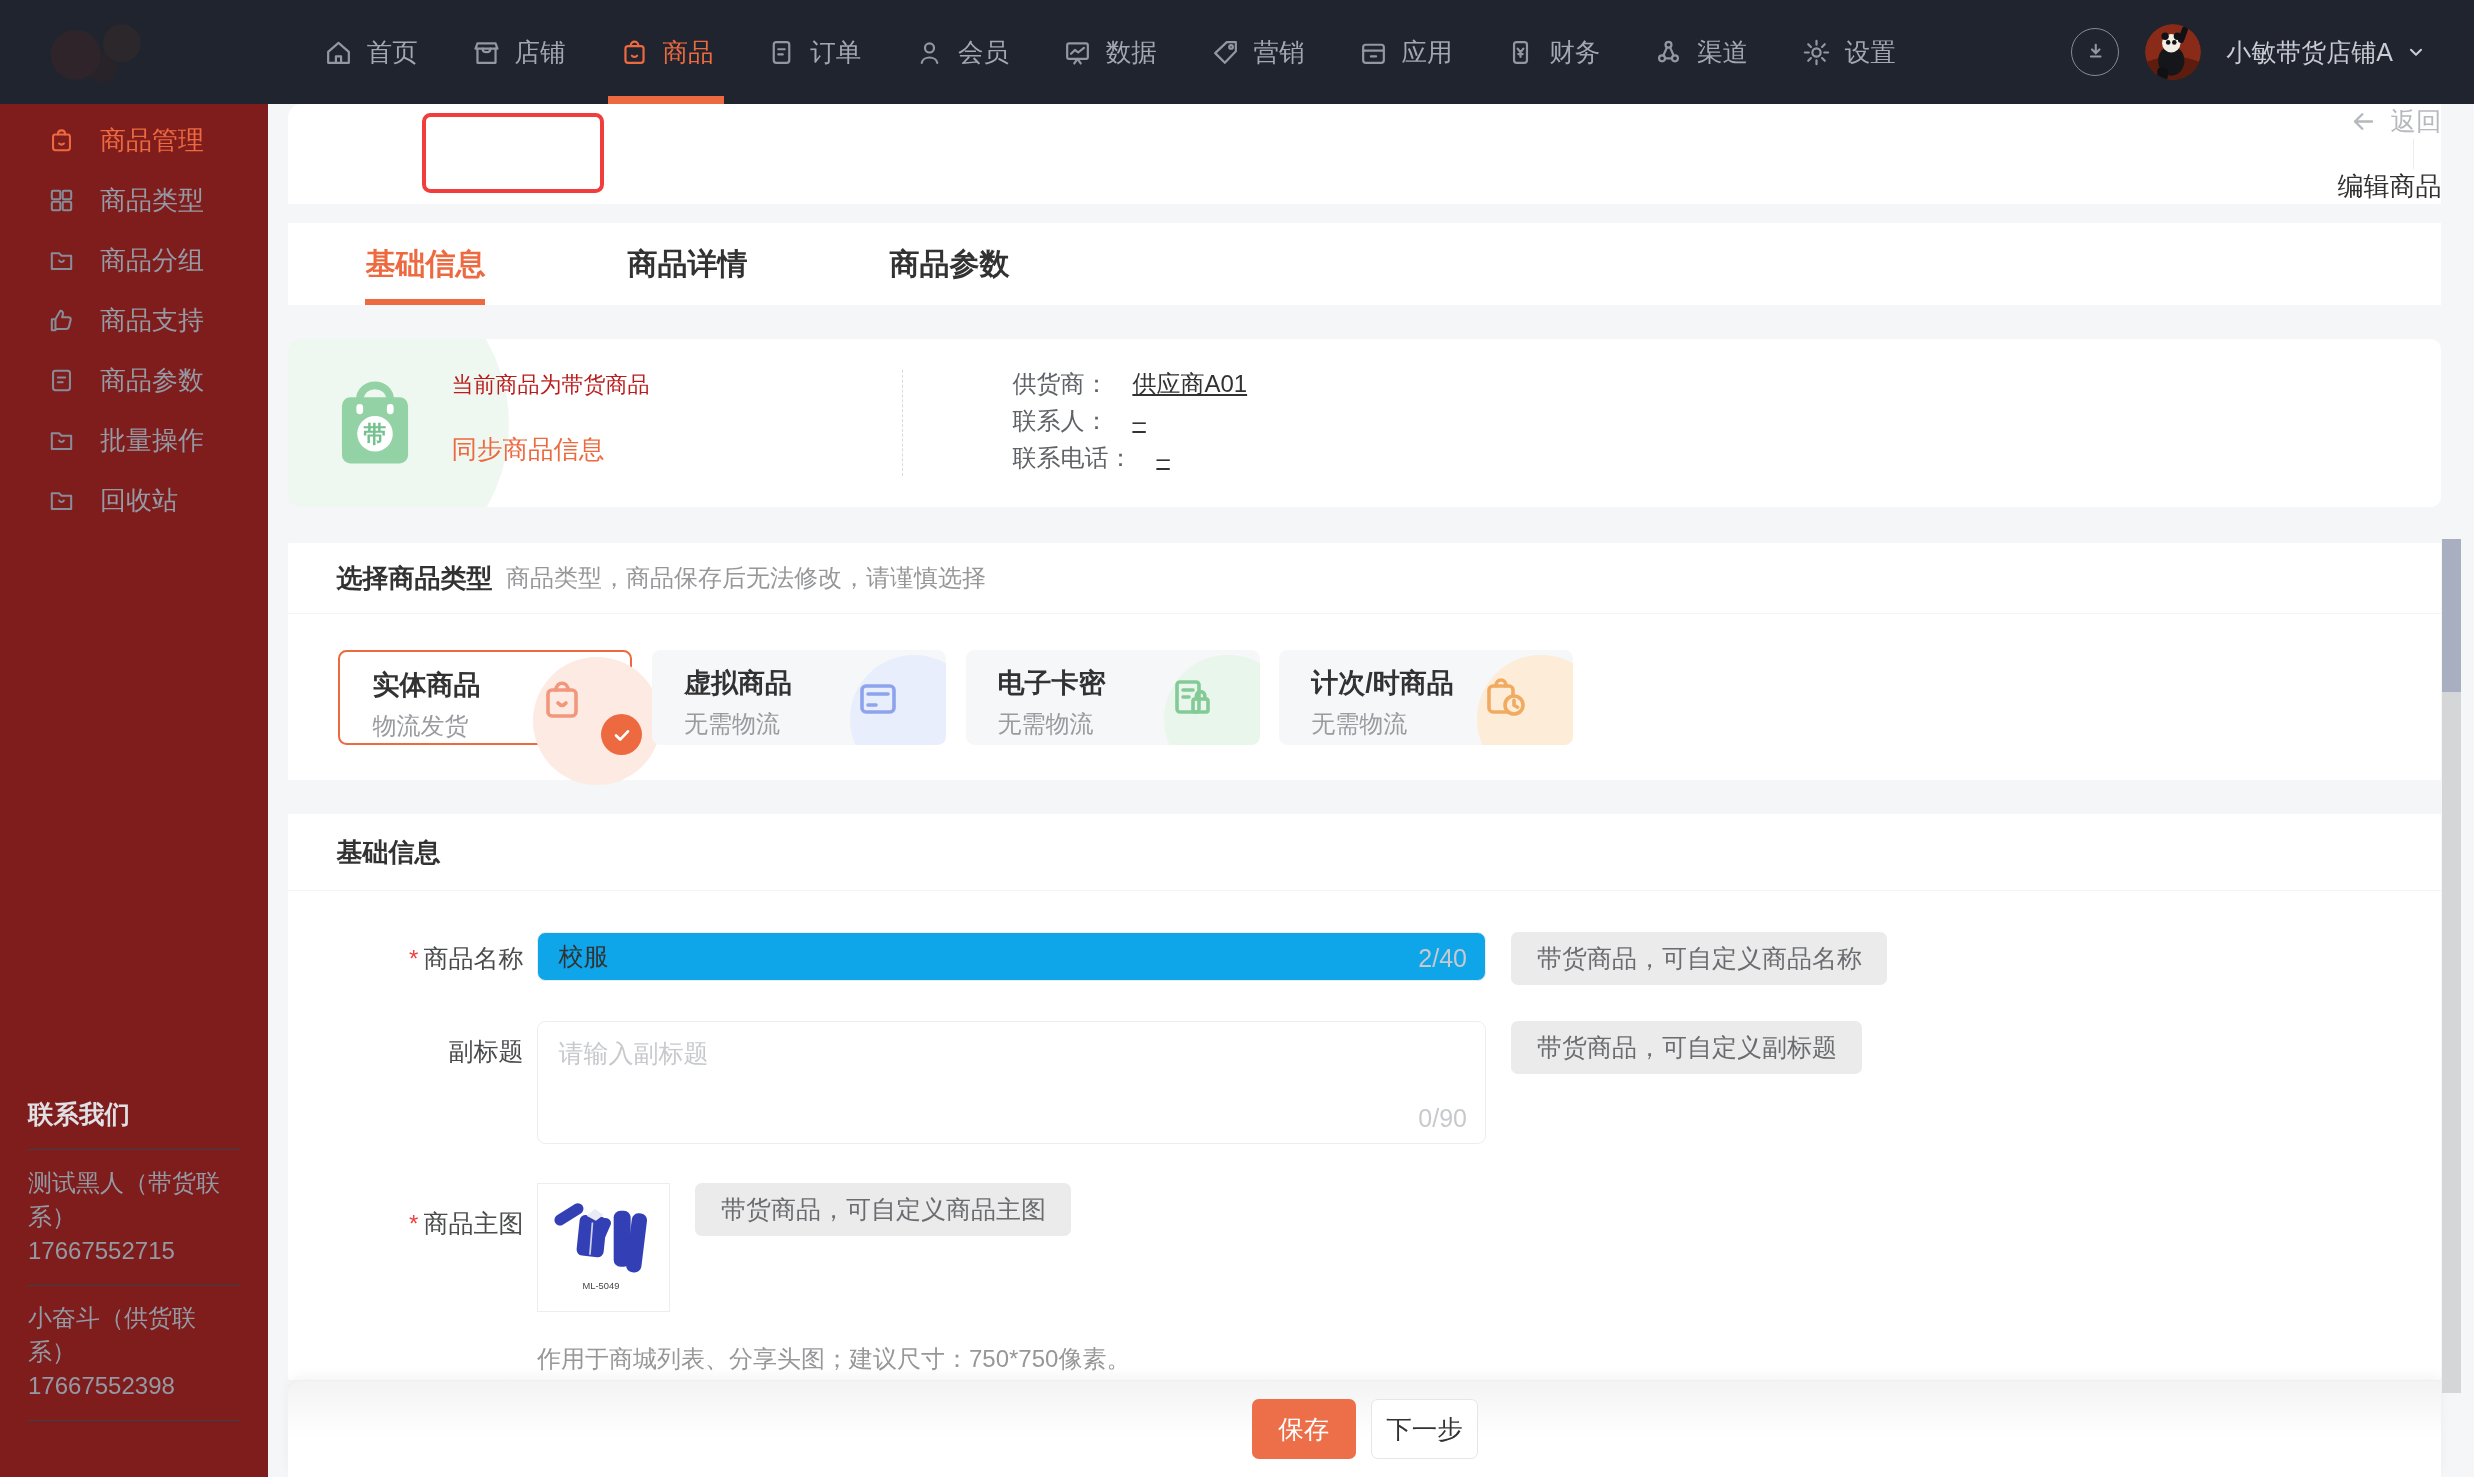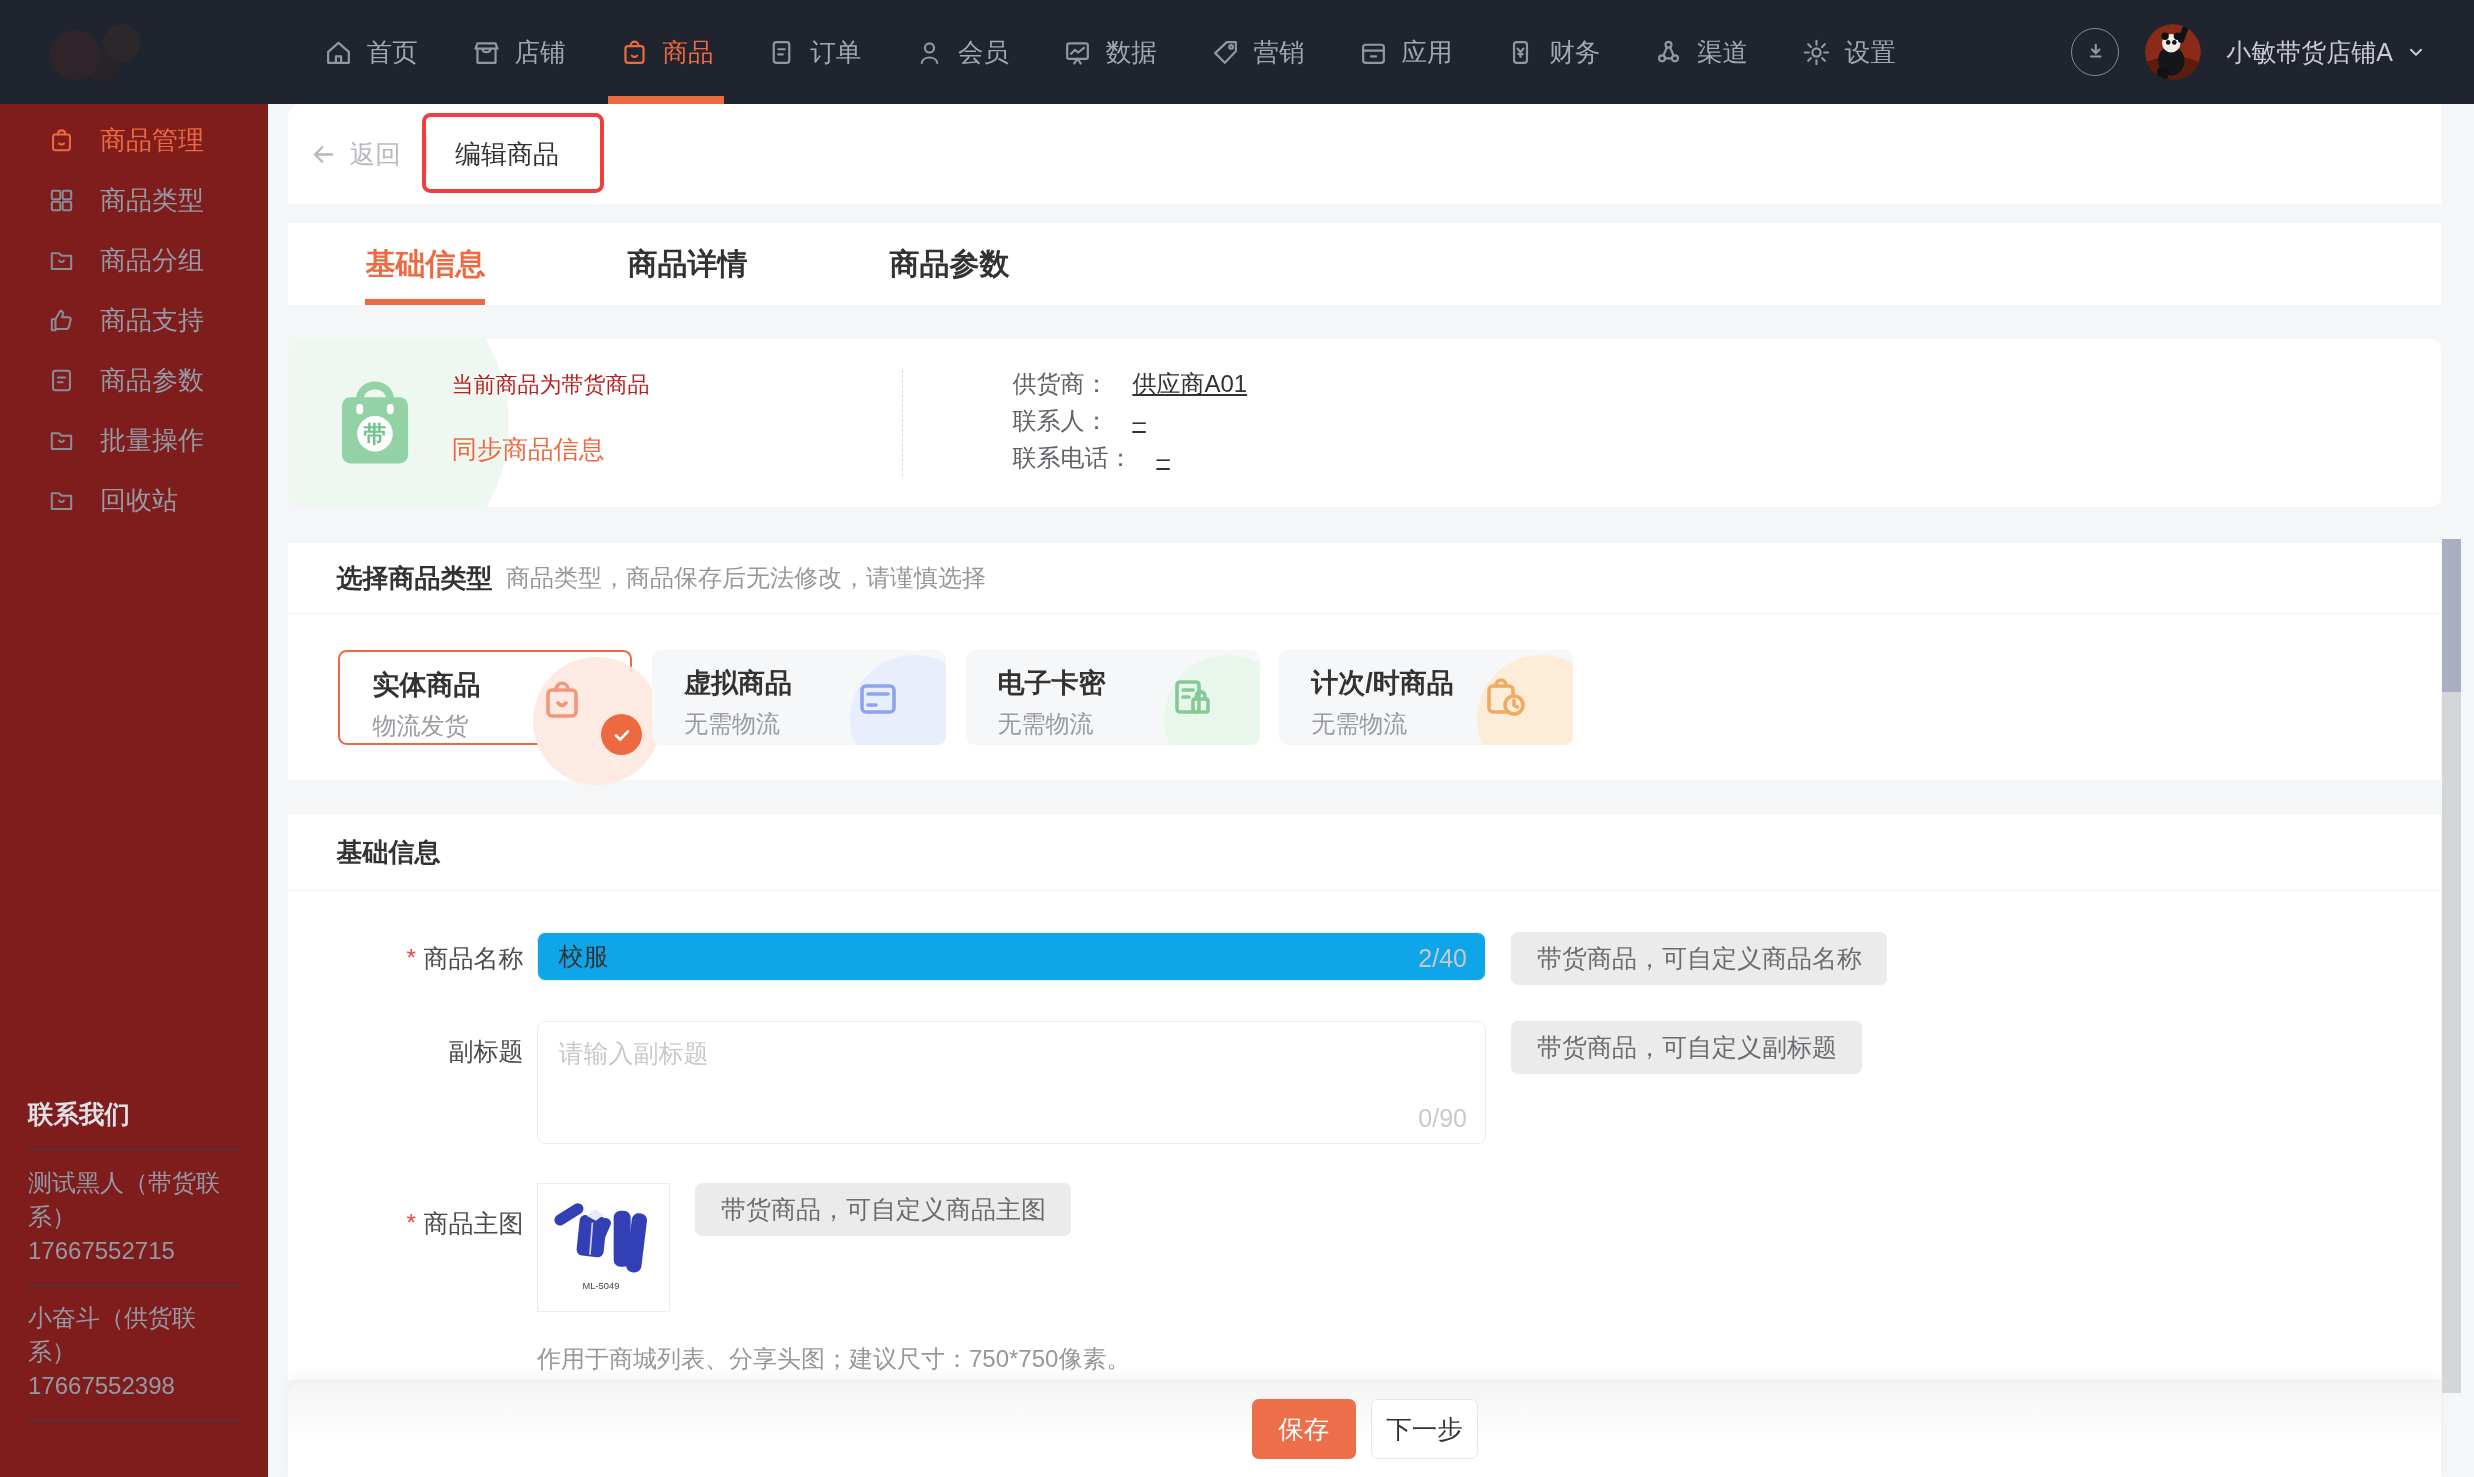--- a/index.html
+++ b/index.html
@@ -37,21 +37,21 @@
   .si.active svg { stroke:#ed6a40; }
   .contact { position:absolute; left:28px; bottom:56px; width:213px; }
   .contact-title { color:#dfe1e5; font-size:25.5px; font-weight:700; margin-bottom:17px; }
   .c-entry { border-top:1.7px solid #3a3f4a; padding:15.3px 0 17px; color:#9599a3; font-size:24px; line-height:34px; }
   .c-entry.last { border-bottom:1.7px solid #3a3f4a; }
 
   
   .main { position:absolute; left:268px; top:104px; right:0; bottom:0; }
   .panel { margin-left:20.4px; width:2153px; background:#fff; }
 
-  .hdr { height:100px; border-radius:13.6px 0 0 0; display:flex; align-items:center; position:relative; }
+  .hdr { height:100px; border-radius:13.6px 0 0 0; display:flex; align-items:flex-end; position:relative;flex-direction:column; }
   .back { display:flex; align-items:center; gap:12px; color:#b6b8bd; font-size:25.5px; margin-left:20.4px; cursor:pointer; }
   .back svg { width:29px; height:29px; stroke:#b6b8bd; stroke-width:2; fill:none; stroke-linecap:round; stroke-linejoin:round; }
   .hdr-div { width:1.7px; height:39px; background:#ededef; margin:0 27px 0 25.5px; }
   .hdr-title { color:#323233; font-size:26px; }
   .anno-box { position:absolute; left:134px; top:9.4px; width:182px; height:80px; border:4.3px solid #f23d3d; border-radius:8.5px; pointer-events:none; }
 
   .tabs { margin-top:19px; height:82px; display:flex; align-items:center; padding-left:77px; }
   .tab { position:relative; height:100%; display:flex; align-items:center; margin-right:142px; font-size:30px; font-weight:700; color:#323233; cursor:pointer; }
   .tab.active { color:#ed6a40; }
   .tab.active::after { content:""; position:absolute; left:0; right:0; bottom:0; height:6px; background:#ed6a40; }
@@ -87,21 +87,21 @@
   .chk { position:absolute; right:-12px; bottom:-12px; width:41px; height:41px; border-radius:50%; background:#ed6a40;
          display:flex; align-items:center; justify-content:center; }
   .chk svg { width:22px; height:22px; stroke:#fff; stroke-width:3; fill:none; stroke-linecap:round; stroke-linejoin:round; }
 
   
   .basic { margin-top:34px; height:566px; border-radius:1.7px; }
   .basic-head { height:77px; display:flex; align-items:center; padding-left:48px; border-bottom:1.7px solid #f2f3f5; }
   .basic-title { font-size:26px; font-weight:700; color:#323233; }
   .form { padding-top:41px; }
   .frow { display:flex; align-items:flex-start; margin-bottom:36px; }
-  .flabel { width:235px; text-align:right; font-size:25px; color:#4a4b4d; padding-top:10.2px; white-space:nowrap;font-family:Liberation Mono, monospace; }
+  .flabel { width:235px; text-align:right; font-size:25px; color:#4a4b4d; padding-top:10.2px; white-space:nowrap; }
   .req { color:#f04040; margin-right:5.1px; font-size:24px; }
   .fcontent { margin-left:13.6px; display:flex; align-items:flex-start; }
   .inp-wrap { position:relative; width:949px; }
   .inp { width:949px; height:49px; border:1.7px solid #ebedf0; border-radius:8.5px; font-size:25px; color:#323233;
          padding:0 111px 0 20.4px; outline:none; font-family:inherit; background:#0ea5e9; }
   .counter { position:absolute; right:19px; color:#c8c9cc; font-size:25px; }
   .counter.mid { top:12px; }
   .counter.bot { bottom:13.6px; }
   .ta { width:949px; height:123px; border:1.7px solid #ebedf0; border-radius:8.5px; font-size:25px; color:#323233;
         padding:15.3px 20.4px; outline:none; resize:none; font-family:inherit; background:#fff; }

